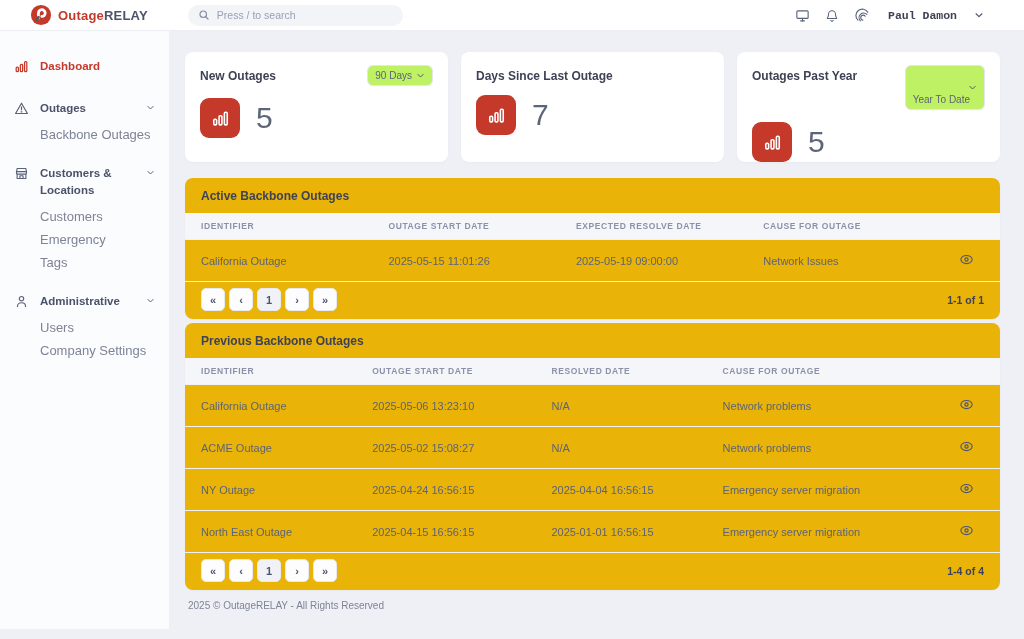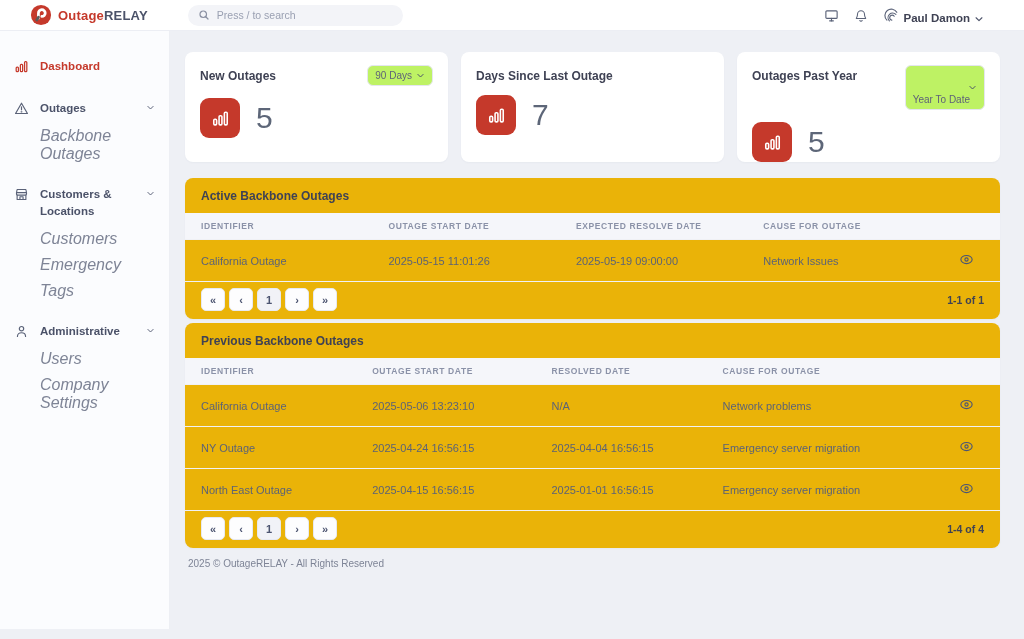--- a/index.html
+++ b/index.html
@@ -12,33 +12,33 @@
   .logo { display:flex; align-items:center; gap:6px; cursor:pointer; }
   .logo-text { font-size:13px; font-weight:bold; letter-spacing:.2px; }
   .logo-text .red { color:#c5392b; }
   .logo-text .dark { color:#4b5269; }
   .search { margin-left:40px; width:215px; height:21px; background:#f3f4f8; border-radius:11px; display:flex; align-items:center; padding:0 10px; gap:7px; }
   .search svg { flex:0 0 auto; }
   .search input { border:none; outline:none; background:transparent; font-size:10.5px; color:#5c6376; width:100%; font-family:inherit; }
   .search input::placeholder { color:#9aa0b2; }
   .header-right { margin-left:auto; display:flex; align-items:center; gap:15px; padding-right:40px; }
   .hicon { color:#5a6278; display:flex; align-items:center; cursor:pointer; }
-  .user { display:flex; align-items:flex-end; gap:4px; cursor:pointer; }
+  .user { display:flex; align-items:center; gap:17px; cursor:pointer;font-family:Liberation Mono, monospace; }
   .user-name { font-size:11.5px; font-weight:bold; color:#3f4254; }
 
   
   .body-wrap { display:flex; height:598px; }
   .sidebar { width:170px; background:#fbfcfe; border-right:1px solid #edeff4; padding:22px 10px 0 8px; flex:0 0 auto; }
   .side-item { display:flex; align-items:flex-start; gap:10px; padding:5px 4px; cursor:pointer; }
   .side-item .sicon { width:18px; display:flex; justify-content:center; color:#5a6278; margin-top:1px; }
   .side-item .slabel { flex:1; font-size:11.5px; font-weight:bold; color:#4b5269; line-height:1.55; }
   .side-item.active .sicon { color:#c5392b; }
   .side-item.active .slabel { color:#c5392b; }
   .side-item .chev { color:#5a6278; margin-top:3px; }
-  .side-sub { padding:4px 4px 4px 32px; font-size:16px; color:#7e8496; cursor:pointer;font-style:italic; }
+  .side-sub { padding:4px 4px 4px 32px; font-size:13px; color:#7e8496; cursor:pointer; }
   .side-gap { height:14px; }
 
   
   .main { flex:1; padding:21px 24px 0 15px; overflow:hidden; }
 
   .stats { display:flex; gap:13px; margin-bottom:16px; }
   .stat-card { flex:1; background:#fff; border-radius:8px; padding:13px 15px; height:110px; box-shadow:0 1px 2px rgba(60,70,110,.04); }
   .stat-head { display:flex; align-items:flex-start; justify-content:space-between; }
   .stat-title { font-size:12px; font-weight:bold; color:#3f4254; padding-top:4px; }
   .stat-filter { display:flex; align-items:center; gap:4px; border:1px solid #e4e6ef; border-radius:6px; background:#bef264; padding:4px 7px; font-size:10px; color:#5e6278; cursor:pointer; max-width:84px; white-space:nowrap; overflow:hidden; font-family:inherit; }
@@ -318,20 +318,32 @@
               <td>N/A</td>
               <td>Network problems</td>
               <td class="eye-cell"><button class="eye-btn">
                     <svg width="15" height="15" viewBox="0 0 24 24" fill="none" stroke="currentColor" stroke-width="1.8">
                       <ellipse cx="12" cy="12" rx="9" ry="6.5"></ellipse>
                       <circle cx="12" cy="12" r="2.6"></circle>
                     </svg>
                   </button></td>
             </tr>
             <tr>
+              <td>ACME Outage</td>
+              <td>2025-05-02 15:08:27</td>
+              <td>N/A</td>
+              <td>Network problems</td>
+              <td class="eye-cell"><button class="eye-btn">
+                    <svg width="15" height="15" viewBox="0 0 24 24" fill="none" stroke="currentColor" stroke-width="1.8">
+                      <ellipse cx="12" cy="12" rx="9" ry="6.5"></ellipse>
+                      <circle cx="12" cy="12" r="2.6"></circle>
+                    </svg>
+                  </button></td>
+            </tr>
+            <tr>
               <td>NY Outage</td>
               <td>2025-04-24 16:56:15</td>
               <td>2025-04-04 16:56:15</td>
               <td>Emergency server migration</td>
               <td class="eye-cell"><button class="eye-btn">
                     <svg width="15" height="15" viewBox="0 0 24 24" fill="none" stroke="currentColor" stroke-width="1.8">
                       <ellipse cx="12" cy="12" rx="9" ry="6.5"></ellipse>
                       <circle cx="12" cy="12" r="2.6"></circle>
                     </svg>
                   </button></td>

